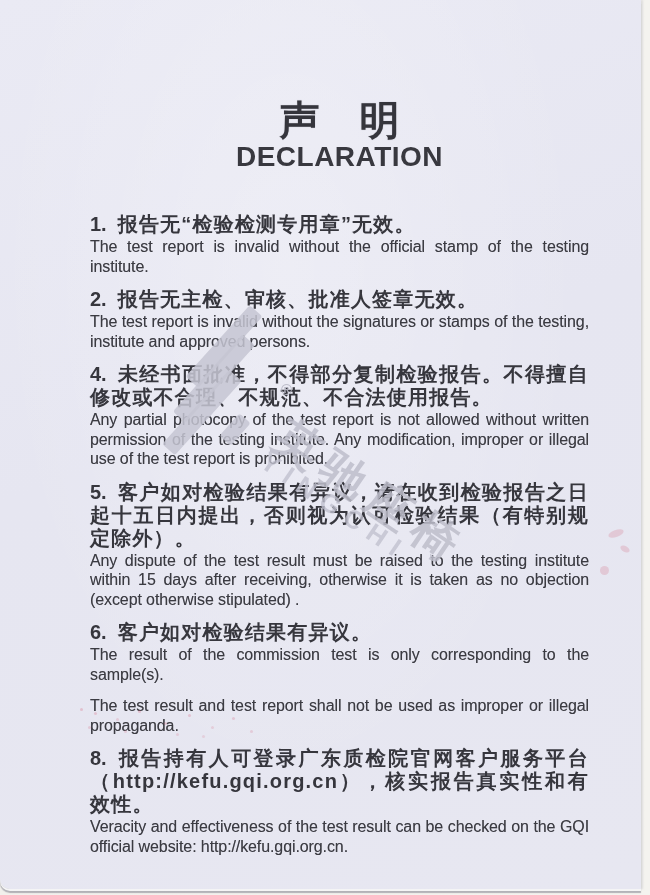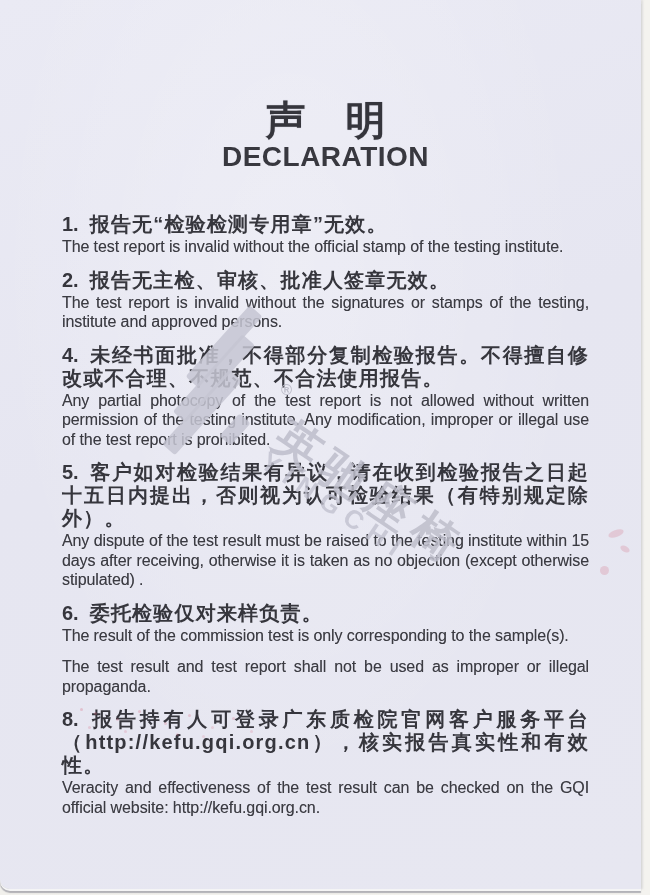--- a/index.html
+++ b/index.html
@@ -24,21 +24,21 @@
     right: 9px;
     bottom: 6px;
     background:
       radial-gradient(ellipse at 45% 30%, rgba(255,255,255,0.25), rgba(0,0,0,0) 60%),
       linear-gradient(160deg, #eaeaf4 0%, #e6e6f1 45%, #e7e7f1 100%);
     border-bottom-left-radius: 10px;
     box-shadow: 0 2px 0 rgba(252,252,252,0.9), 0 4px 1px rgba(125,125,138,0.55), 2px 0 2px rgba(160,160,172,0.25);
   }
   .content {
     position: relative;
-    padding: 98px 52px 0 62px;
+    padding: 98px 52px 0 90px;
     color: #3a3a41;
   }
   header { text-align: center; }
   h1.title-cn {
     margin: 0;
     font-size: 40px;
     line-height: 44px;
     font-weight: 700;
     letter-spacing: 0;
     color: #35353c;
@@ -170,21 +170,21 @@
           <p class="cn"><span class="num">4.</span><span>未经书面批准，不得部分复制检验报告。不得擅自修改或不合理、不规范、不合法使用报告。</span></p>
           <p class="en">Any partial photocopy of the test report is not allowed without written permission of the testing institute. Any modification, improper or illegal use of the test report is prohibited.</p>
         </section>
 
         <section class="item">
           <p class="cn"><span class="num">5.</span><span>客户如对检验结果有异议，请在收到检验报告之日起十五日内提出，否则视为认可检验结果（有特别规定除外）。</span></p>
           <p class="en">Any dispute of the test result must be raised to the testing institute within 15 days after receiving, otherwise it is taken as no objection (except otherwise stipulated) .</p>
         </section>
 
         <section class="item">
-          <p class="cn"><span class="num">6.</span><span>委托检验仅对来样负责。</span></p>
+          <p class="cn"><span class="num">6.</span><span>客户如对检验结果有异议。</span></p>
           <p class="en">The result of the commission test is only corresponding to the sample(s).</p>
         </section>
 
         <section class="item">
           <p class="en" style="margin-top:4px !important">The test result and test report shall not be used as improper or illegal propaganda.</p>
         </section>
 
         <section class="item">
           <p class="cn"><span class="num">8.</span><span>报告持有人可登录广东质检院官网客户服务平台（http://kefu.gqi.org.cn），核实报告真实性和有效性。</span></p>
           <p class="en">Veracity and effectiveness of the test result can be checked on the GQI official website: http://kefu.gqi.org.cn.</p>

